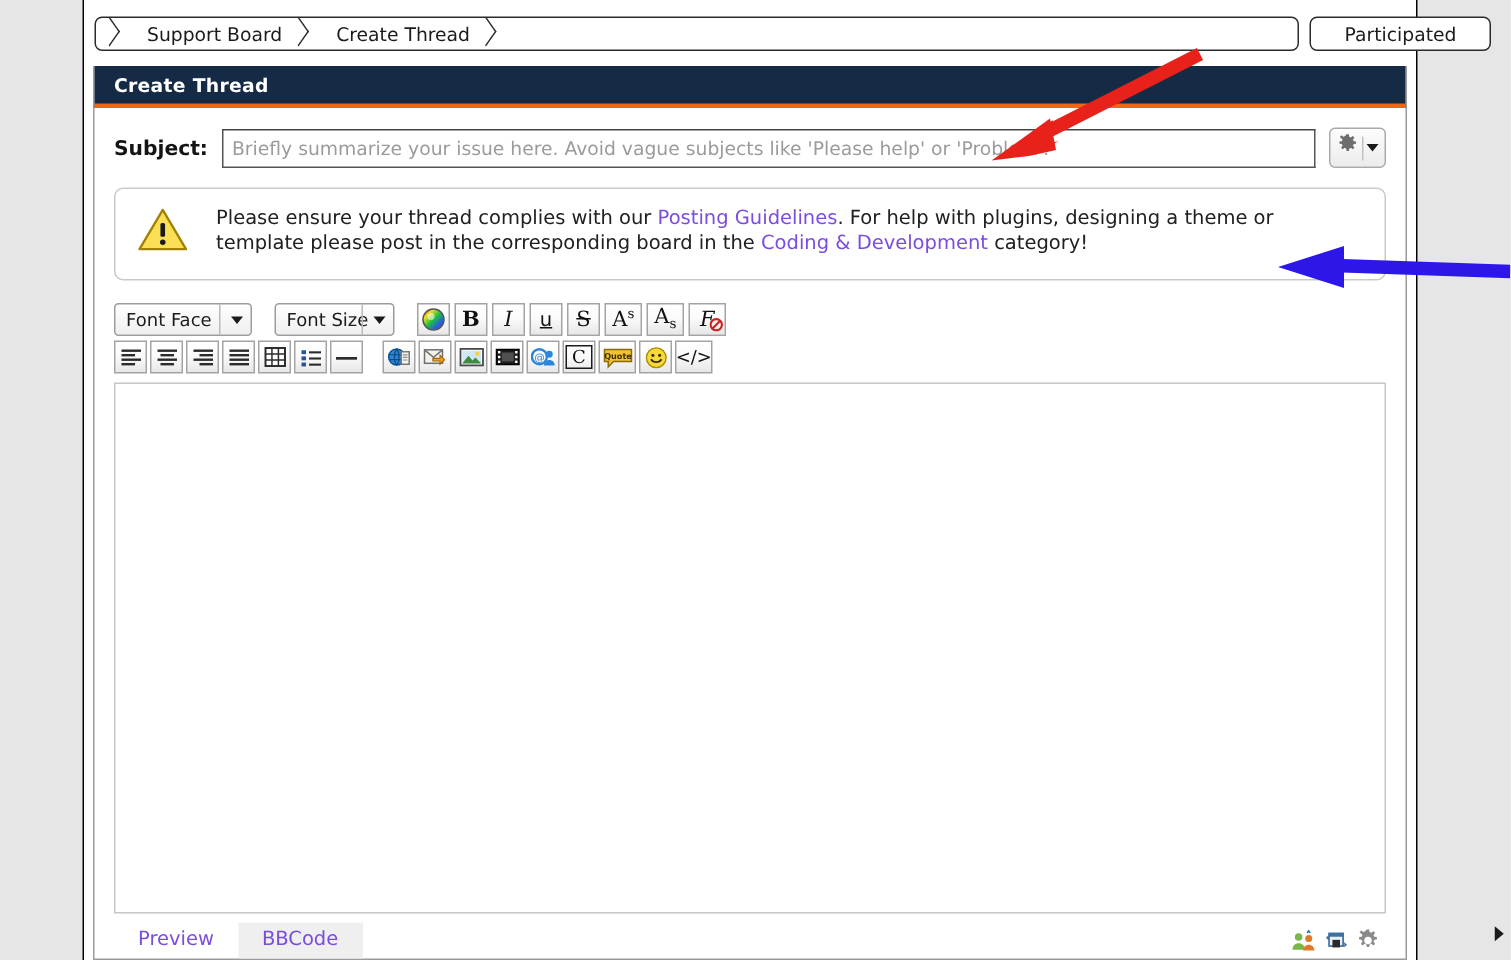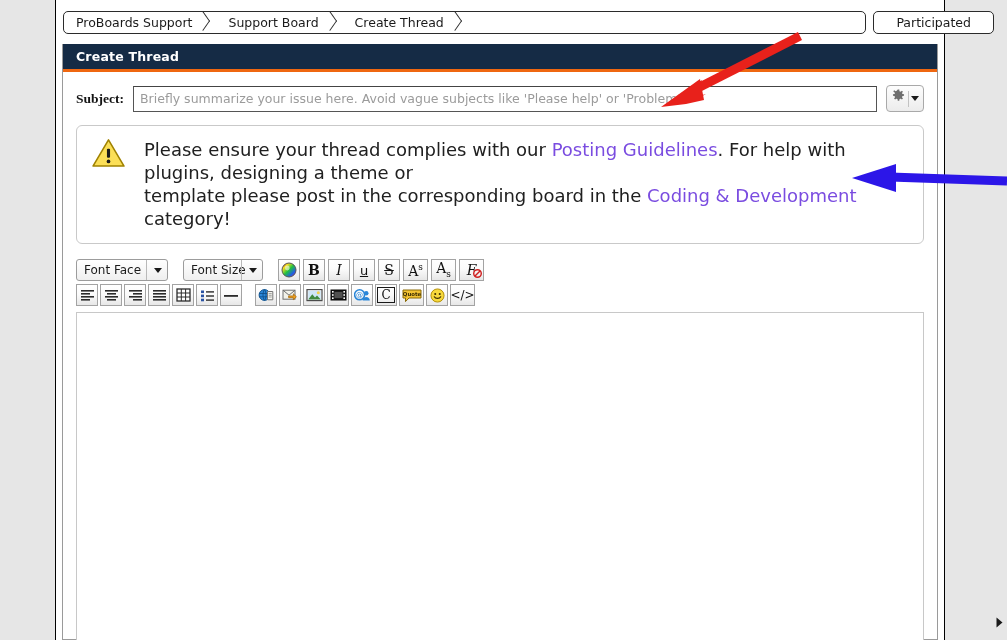--- a/index.html
+++ b/index.html
@@ -83,21 +83,20 @@
 
   
   .subject-row {
     display: flex; align-items: center;
     padding: 13px 13px 8px 13px;
     gap: 9px;
   }
   .subject-label {
     font-size: 13.5px; font-weight: bold; color: #141414;
     white-space: nowrap;
-    font-family: Liberation Serif, serif;
   }
   .subject-input {
     flex: 1; height: 26px;
     border: 1px solid #555; border-top-color:#444;
     background: #fff;
     font-size: 12.5px; color: #222;
     padding: 0 6px;
     outline: none;
     font-family: "DejaVu Sans", "Liberation Sans", sans-serif;
   }
@@ -134,21 +133,21 @@
   .notice {
     margin: 5px 13px 0 13px;
     border: 1px solid #c9c9c9;
     border-radius: 6px;
     background: #fff;
     display: flex; align-items: flex-start;
     padding: 12px 14px 13px 14px;
     gap: 18px;
   }
   .notice-text {
-    font-size: 18px; color: #202020; line-height: 1.28;
+    font-size: 13px; color: #202020; line-height: 1.28;
     max-width: 770px;
   }
   .notice-text a { color: #7a4ce0; text-decoration: none; }
 
   
   .toolbar {
     margin: 15px 13px 0 13px;
   }
   .tb-row { display: flex; align-items: center; gap: 3px; margin-bottom: 3px; }
   .tb-row.r2 { gap: 2px; }
@@ -222,23 +221,20 @@
 </style>
 </head>
 <body>
 
 <div id="page">
 
   <div class="page-col"></div>
 
   <div class="crumb-row">
     <div class="crumbs">
-      <div class="crumb">
-        <span>ProBoards Support</span>
-      </div>
       <div class="crumb-sep"></div>
       <div class="crumb">
         <span>Support Board</span>
       </div>
       <div class="crumb-sep"></div>
       <div class="crumb">
         <span>Create Thread</span>
       </div>
       <div class="crumb-sep"></div>
     </div>

